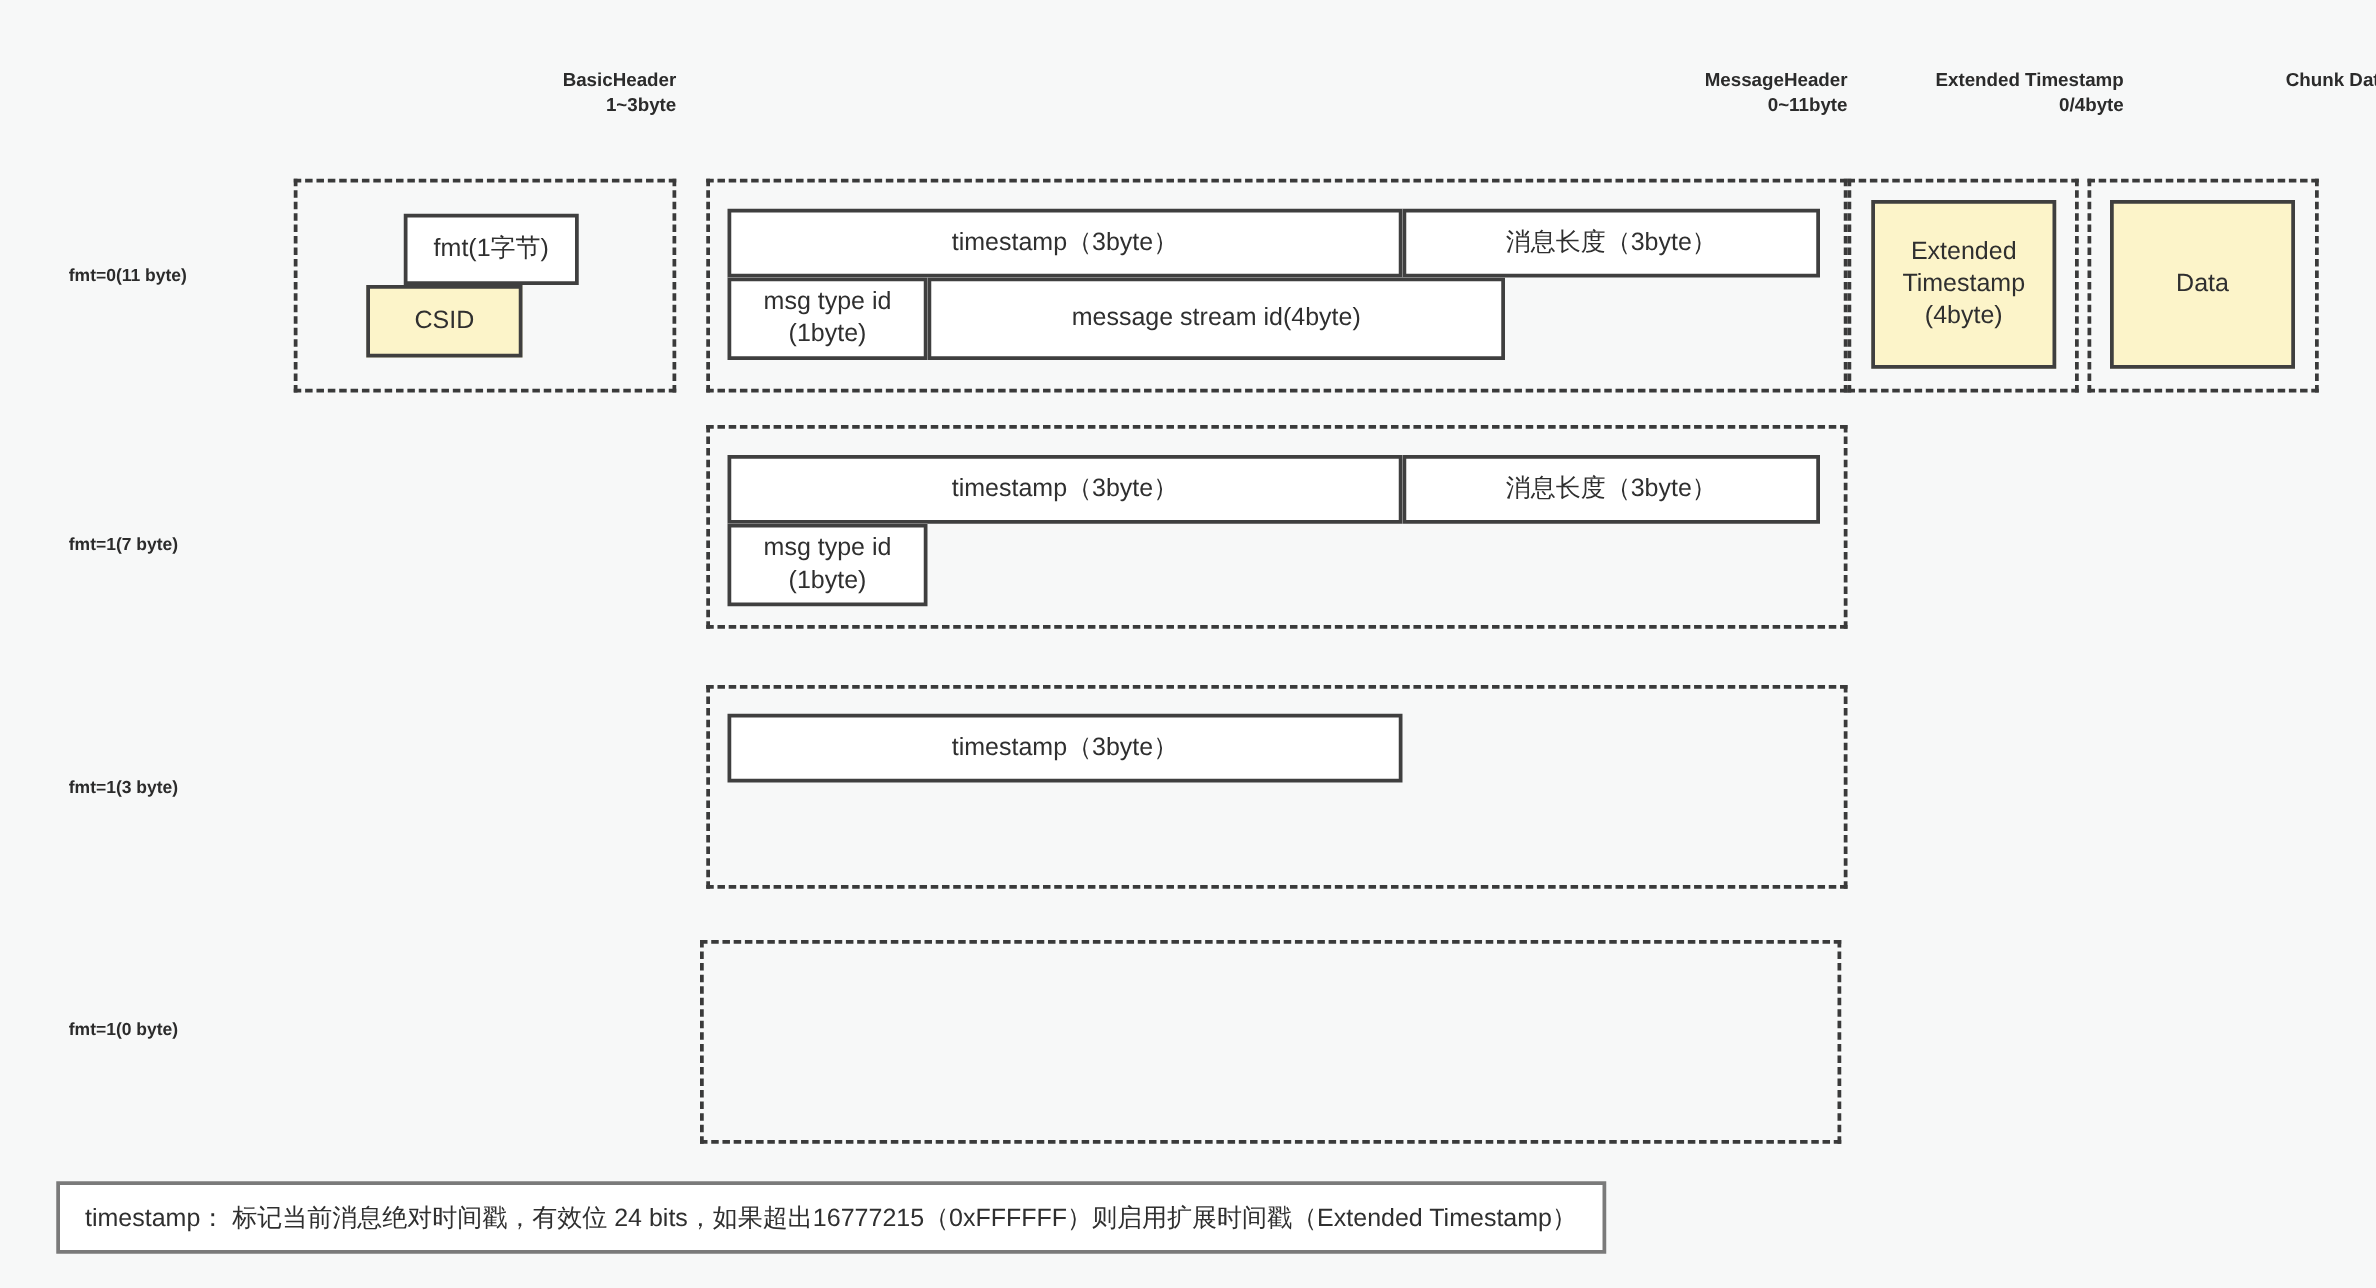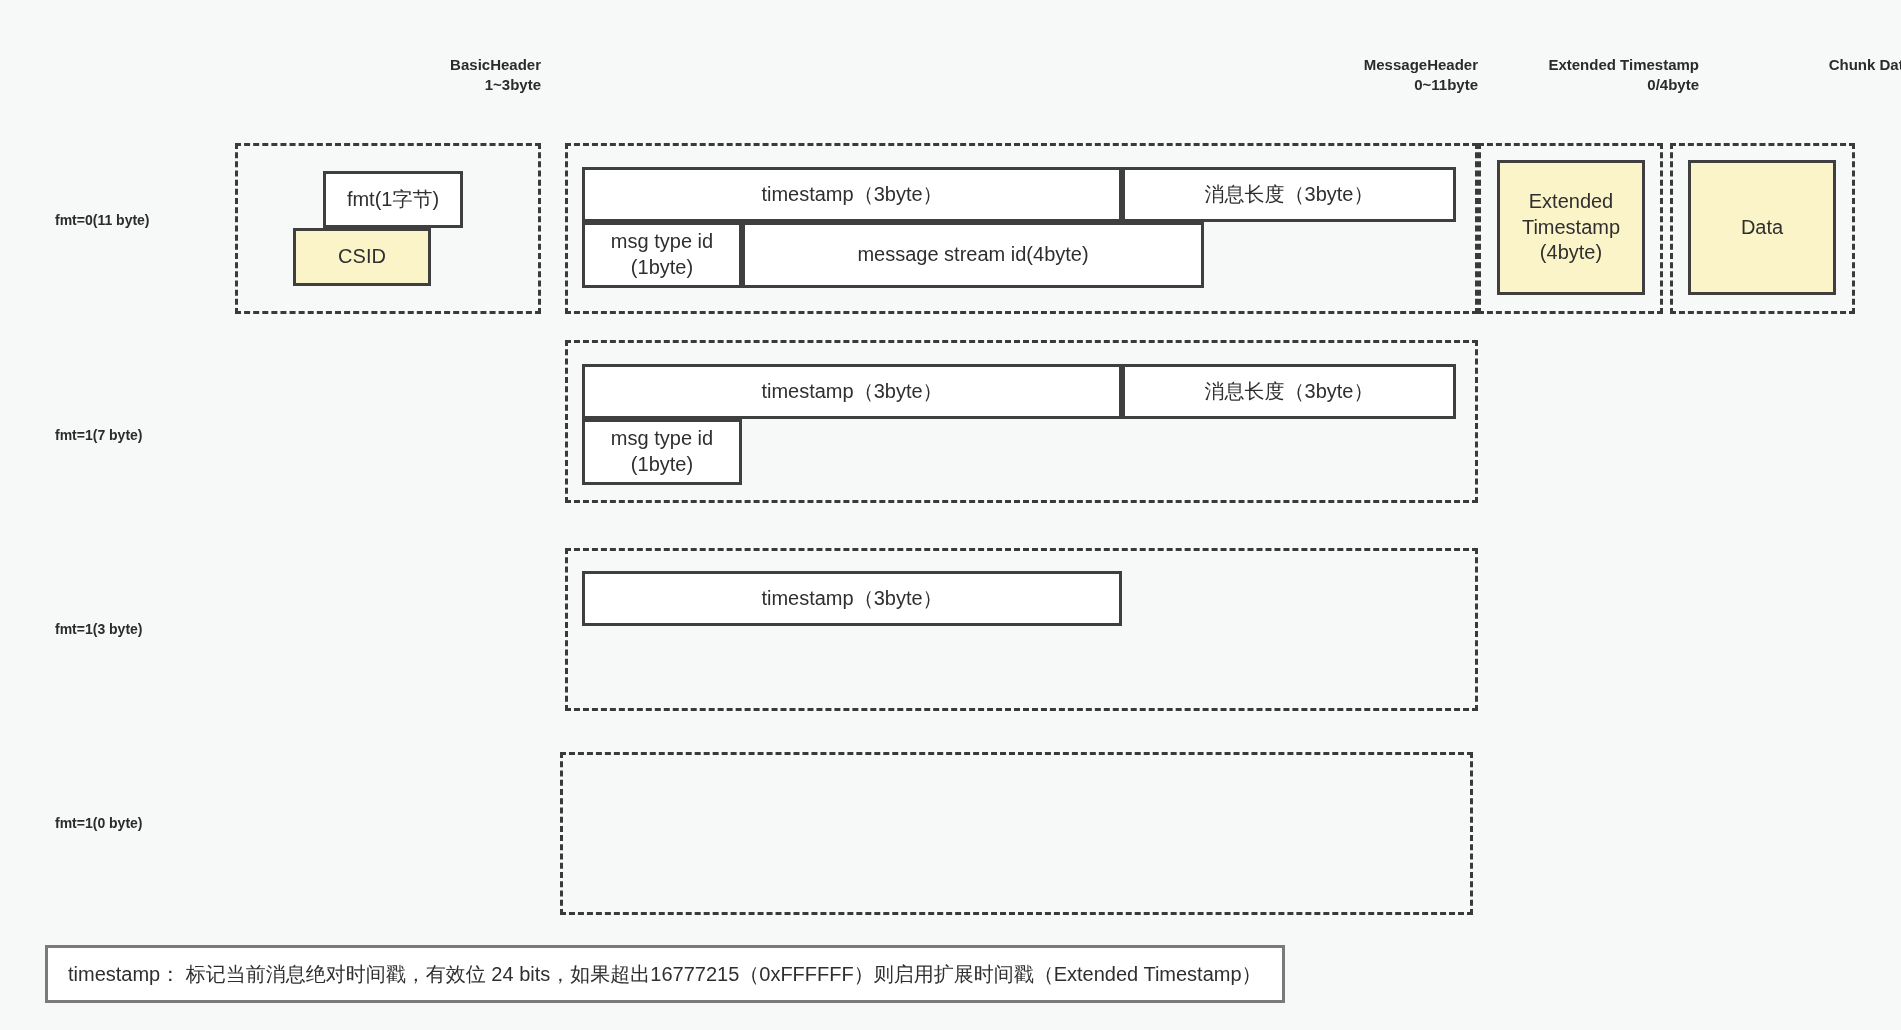--- a/index.html
+++ b/index.html
@@ -103,21 +103,21 @@
   <div class="row-label" style="left:55px; top:212px;">fmt=0(11 byte)</div>
   <div class="row-label" style="left:55px; top:427px;">fmt=1(7 byte)</div>
   <div class="row-label" style="left:55px; top:621px;">fmt=1(3 byte)</div>
   <div class="row-label" style="left:55px; top:815px;">fmt=1(0 byte)</div>
 
   <div class="dashed" style="left:235px; top:143px; width:306px; height:171px;"></div>
 
   <div class="field" style="left:293px; top:171px; width:140px; height:57px;margin-left:30px;">
     <span class="txt">fmt(1字节)</span>
   </div>
-  <div class="field yellow" style="left:293px; top:228px; width:138px; height:58px;">
+  <div class="field yellow" style="left:293px; top:228px; width:125px; height:58px;">
     <span class="txt">CSID</span>
   </div>
 
   <div class="dashed" style="left:565px; top:143px; width:913px; height:171px;"></div>
 
   <div class="field" style="left:582px; top:167px; width:540px; height:55px;">
     <span class="txt">timestamp（3byte）</span>
   </div>
   <div class="field" style="left:1122px; top:167px; width:334px; height:55px;">
     <span class="txt">消息长度（3byte）</span>

